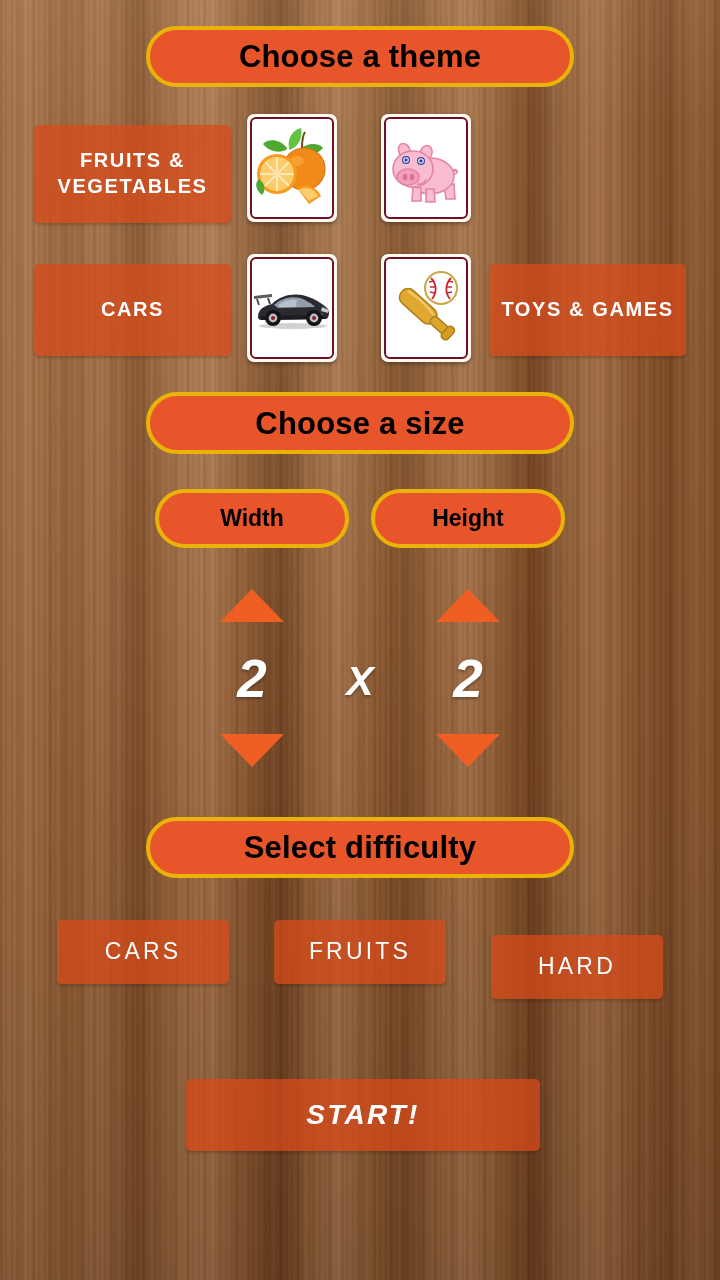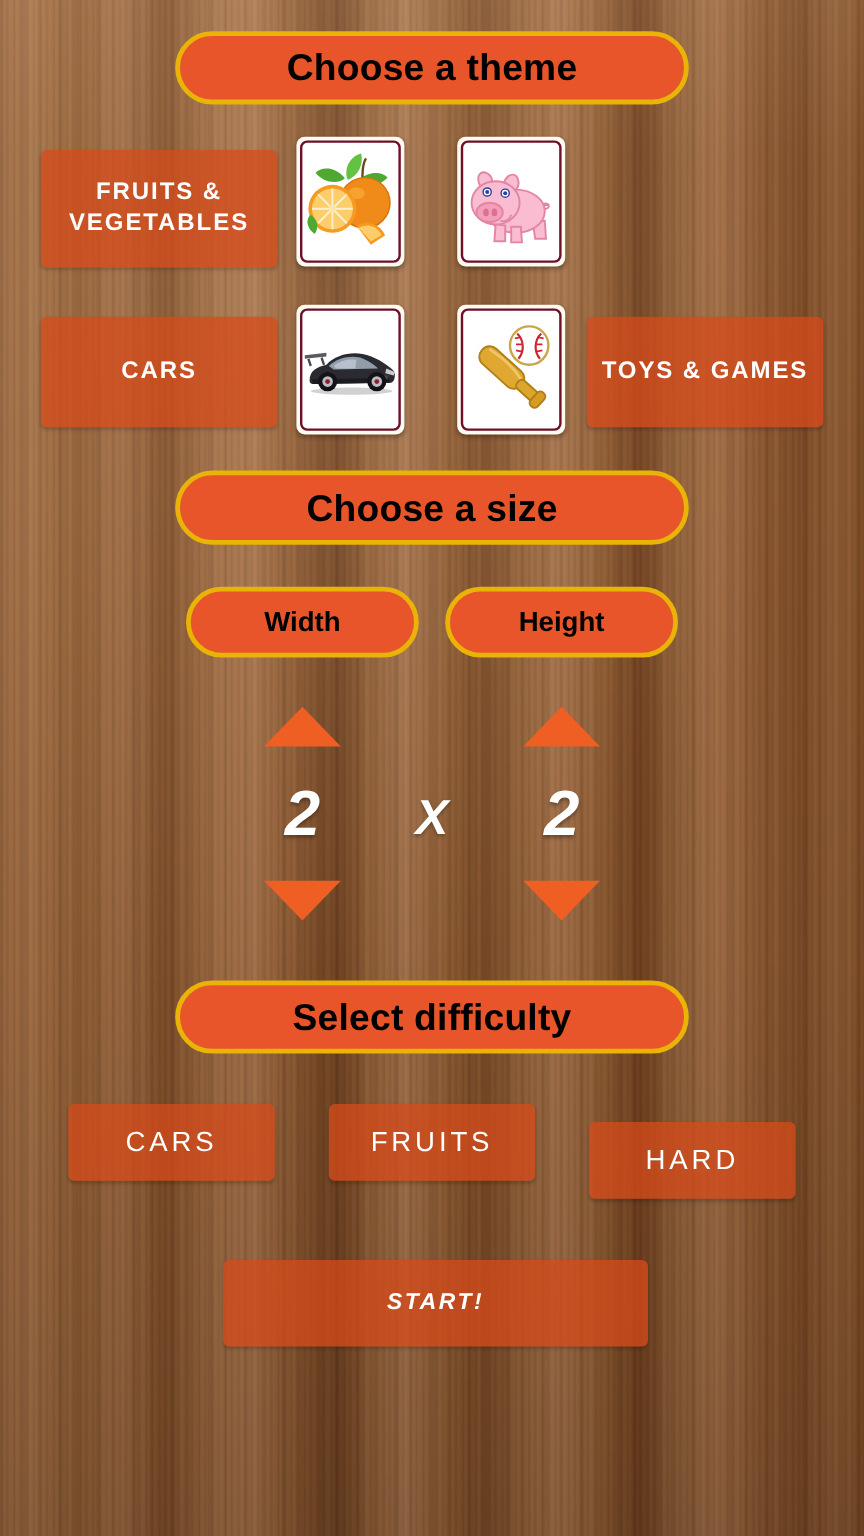--- a/index.html
+++ b/index.html
@@ -132,24 +132,25 @@
     font-size: 20px;
     letter-spacing: 1.6px;
     padding: 4px 8px;
   }
   .diff-btn {
     font-size: 23px;
     letter-spacing: 3.2px;
     font-weight: normal;
   }
   .start-btn {
-    font-size: 19px;
+    font-size: 28px;
     font-weight: bold;
     font-style: italic;
     letter-spacing: 2.2px;
+    margin-top: 29px;
   }
 
   
   .card {
     position: absolute;
     width: 90px;
     height: 108px;
     background: #fdfaf0;
     border-radius: 7px;
     padding: 3px;

